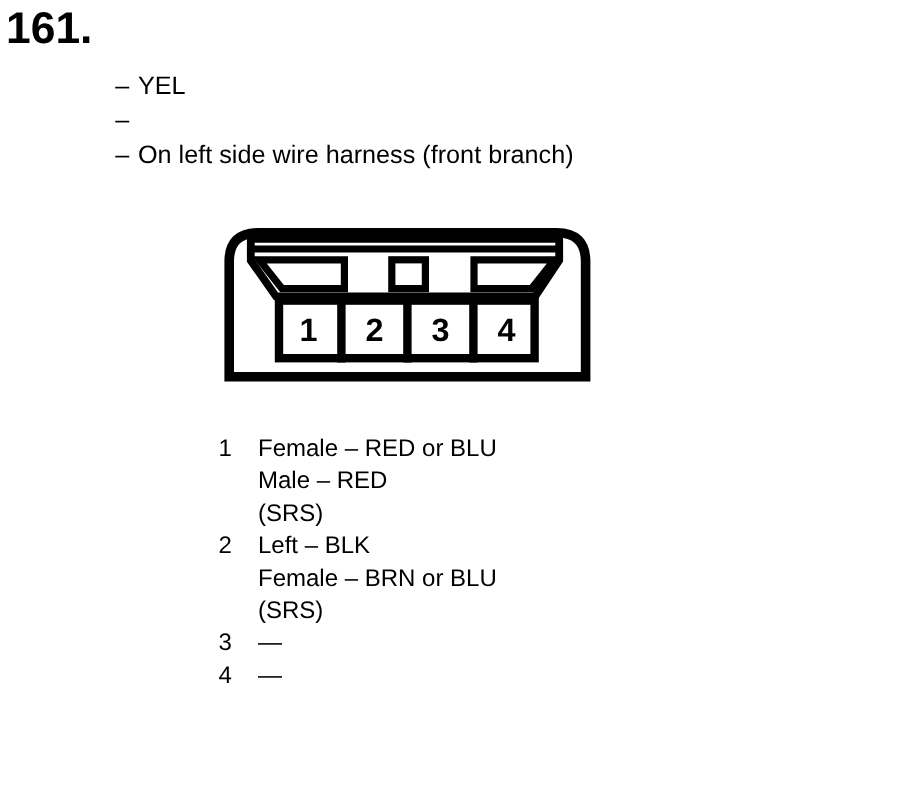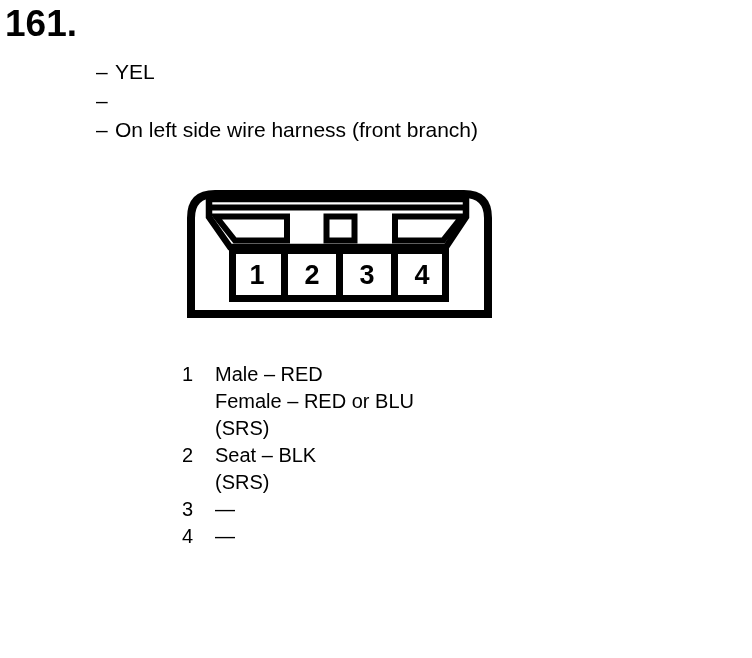--- a/index.html
+++ b/index.html
@@ -108,29 +108,30 @@
       <text class="pin-num-svg" x="312" y="284" text-anchor="middle">2</text>
       <text class="pin-num-svg" x="367" y="284" text-anchor="middle">3</text>
       <text class="pin-num-svg" x="422" y="284" text-anchor="middle">4</text>
     </svg>
   </div>
 
   <div class="pinout">
     <div class="pin-entry">
       <span class="pin-no">1</span>
       <div class="pin-lines">
+        <div>Female – RED or BLU</div>
         <div>Male – RED</div>
-        <div>Female – RED or BLU</div>
         <div>(SRS)</div>
       </div>
     </div>
     <div class="pin-entry">
       <span class="pin-no">2</span>
       <div class="pin-lines">
-        <div>Seat – BLK</div>
+        <div>Left – BLK</div>
+        <div>Female – BRN or BLU</div>
         <div>(SRS)</div>
       </div>
     </div>
     <div class="pin-entry">
       <span class="pin-no">3</span>
       <div class="pin-lines">
         <div>—</div>
       </div>
     </div>
     <div class="pin-entry">

